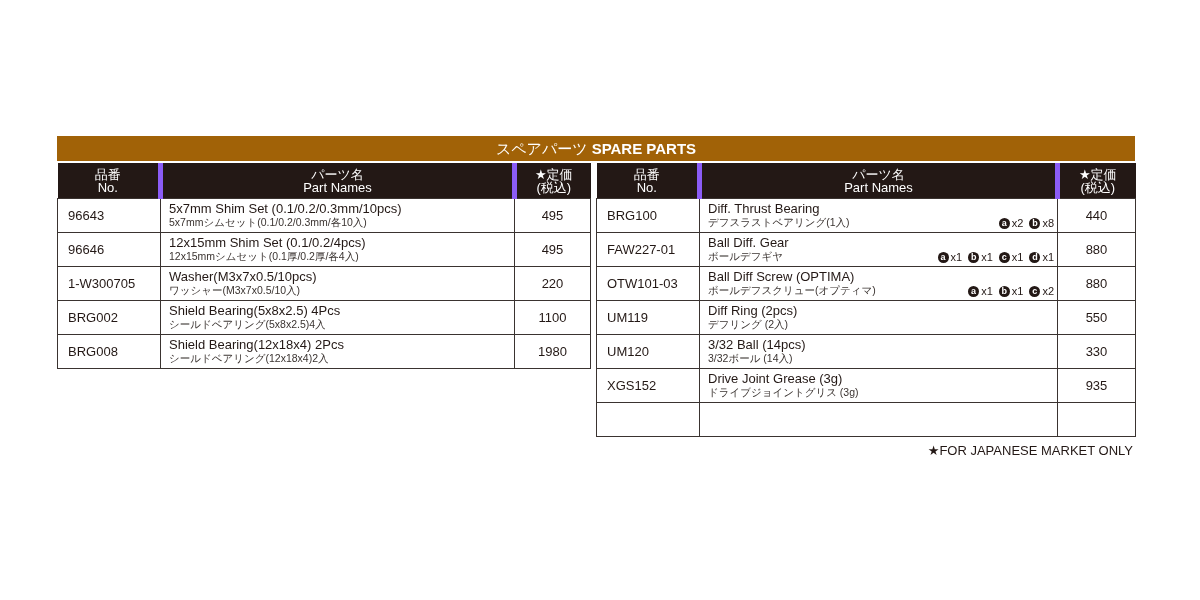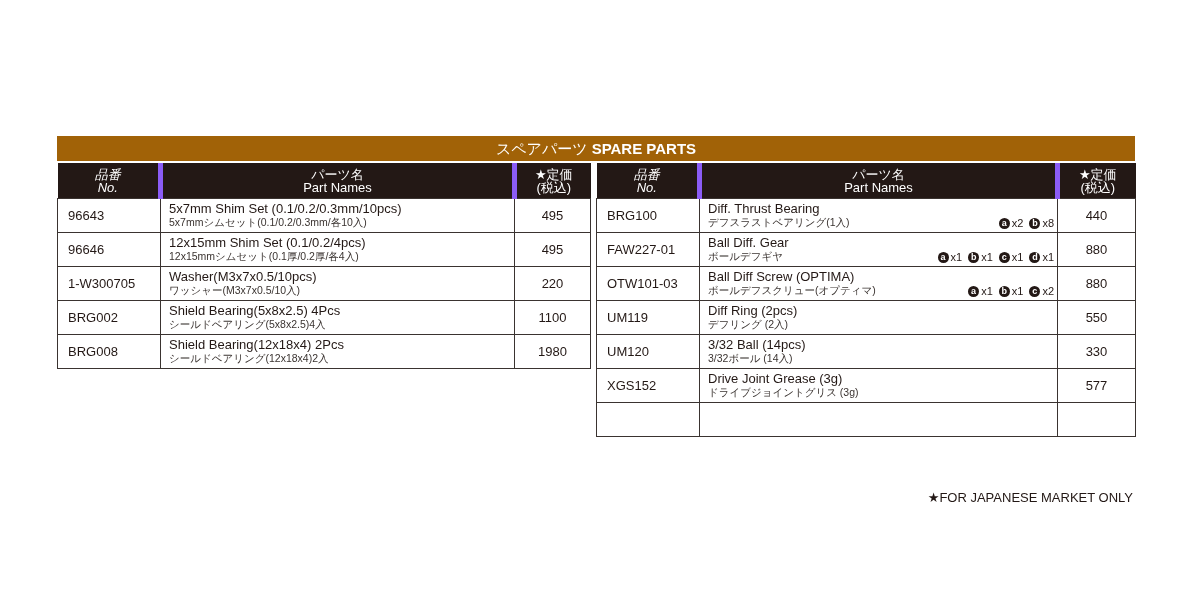--- a/index.html
+++ b/index.html
@@ -17,42 +17,42 @@
   table.parts {
     position: absolute; top: 163px; border-collapse: collapse; table-layout: fixed;
   }
   table.parts.left { left: 57px; width: 533px; }
   table.parts.right { left: 596px; width: 539px; }
   table.parts th {
     background: #231815; color: #ffffff; font-weight: normal;
     font-size: 13px; line-height: 13px; height: 35px; padding: 0;
     border-left: 5px solid #8b5cf6; text-align: center; vertical-align: middle;
   }
-  table.parts th:first-child { border-left: none; font-style: italic; }
+  table.parts th:first-child { border-left: none; }
   table.parts td {
     border: 1px solid #3a3330; height: 33px; padding: 0; vertical-align: middle;
     font-size: 13px;
   }
   td.no { padding-left: 10px !important; font-size: 13.5px; }
   td.price { text-align: center; font-size: 13.5px; }
   td.name { padding-left: 8px !important; position: relative; }
   .name-en { display: block; font-size: 13px; line-height: 14px; }
   .name-ja { display: block; font-size: 10.5px; line-height: 13px; color: #3a3330; }
   .qty {
     position: absolute; right: 3px; bottom: 3px; font-size: 11px; line-height: 12px;
     display: flex; align-items: center; gap: 2px;
   }
   .qty .item { display: inline-flex; align-items: center; margin-left: 4px; }
   .badge {
     display: inline-block; width: 11px; height: 11px; border-radius: 50%;
     background: #231815; color: #fff; font-size: 9px; line-height: 11px; text-align: center;
     font-weight: bold; margin-right: 2px;
   }
   .footnote {
-    position: absolute; right: 67px; top: 443px; font-size: 13px; color: #231815; margin-top: 47px;
+    position: absolute; right: 67px; top: 443px; font-size: 13px; color: #231815;
   }
 </style>
 </head>
 <body>
 
 <div class="title-bar">
   <span class="ja">スペアパーツ</span><span class="en">SPARE PARTS</span>
 </div>
 
 <table class="parts left">
@@ -207,21 +207,21 @@
           <span class="name-ja">3/32ボール (14入)</span>
         </td>
       <td class="price">330</td>
     </tr>
     <tr>
       <td class="no">XGS152</td>
       <td class="name">
           <span class="name-en">Drive Joint Grease (3g)</span>
           <span class="name-ja">ドライブジョイントグリス (3g)</span>
         </td>
-      <td class="price">577</td>
+      <td class="price">935</td>
     </tr>
     <tr>
       <td class="no"></td>
       <td class="name">
           <span class="name-en"></span>
           <span class="name-ja"></span>
         </td>
       <td class="price"></td>
     </tr>
   </tbody>

